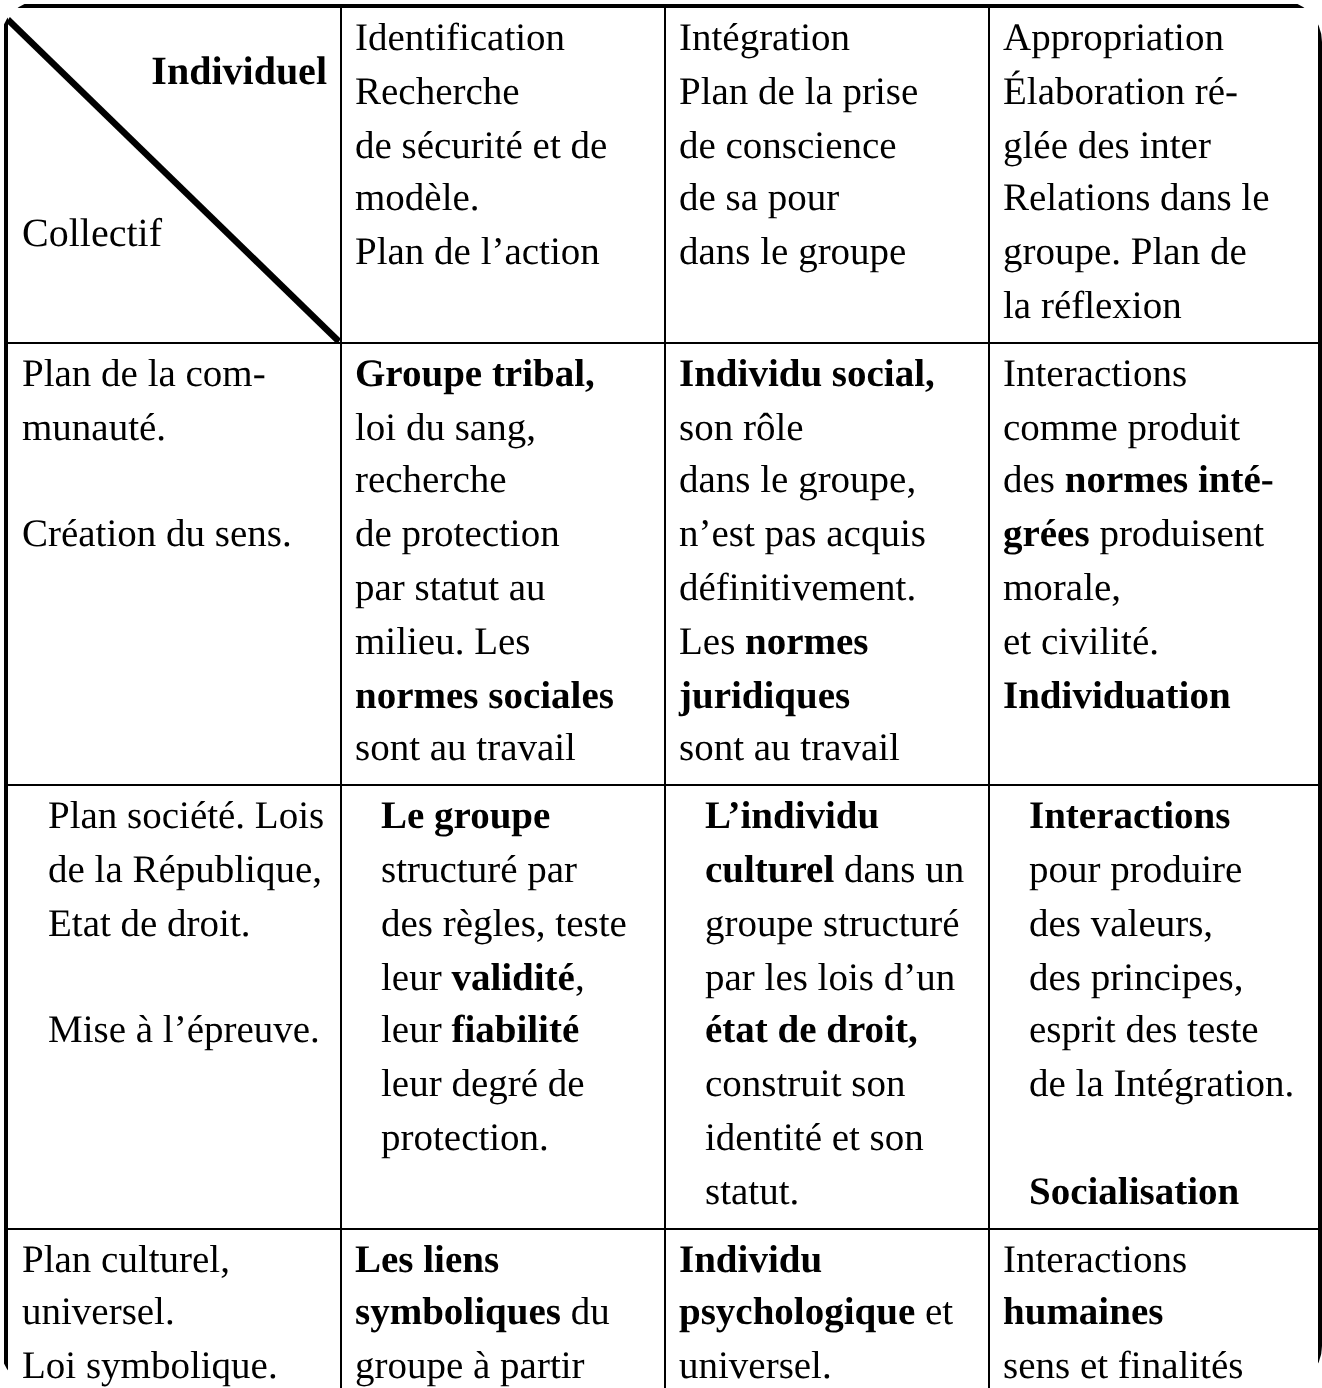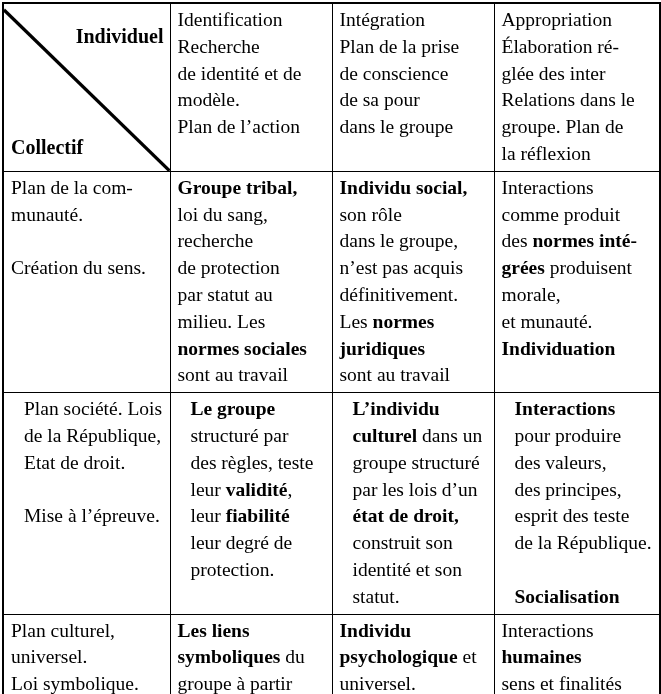--- a/index.html
+++ b/index.html
@@ -12,20 +12,21 @@
     font-family: "Liberation Serif", "DejaVu Serif", serif;
     color: #000000;
   }
   .page {
     width: 661px;
     height: 694px;
     position: relative;
     overflow: hidden;
     background: #ffffff;
     box-sizing: border-box;
+    border-radius: 21px;
   }
   table.matrix {
     border-collapse: collapse;
     table-layout: fixed;
     width: 657px;
     margin: 2px 0 0 2px;
     border: 2px solid #000;
   }
   table.matrix td {
     border: 1.5px solid #000;
@@ -57,22 +58,22 @@
     position: absolute;
     right: 6px;
     top: 20px;
     font-weight: bold;
     font-size: 20px;
     line-height: 24px;
   }
   .corner-col {
     position: absolute;
     left: 7px;
-    bottom: 12px;
-    font-weight: bold;
+    bottom: 42px;
+    font-weight: normal;
     font-size: 20px;
     line-height: 24px;
   }
 
   td.head {
     height: 142px;
     margin-left: 16px;
   }
 
   tr.r1 td { height: 183px; }
@@ -99,21 +100,21 @@
         <td class="corner">
           <svg class="corner-diagonal" viewBox="0 0 167 142" preserveAspectRatio="none">
             <line x1="0" y1="5" x2="167" y2="142" stroke="#000" stroke-width="3"></line>
           </svg>
           <span class="corner-ind">Individuel</span>
           <span class="corner-col">Collectif</span>
         </td>
         <td class="head">
             <span class="ln">Identification</span>
             <span class="ln">Recherche</span>
-            <span class="ln">de identité et de</span>
+            <span class="ln">de sécurité et de</span>
             <span class="ln">modèle.</span>
             <span class="ln">Plan de l’action</span>
           </td>
         <td class="head">
             <span class="ln">Intégration</span>
             <span class="ln">Plan de la prise</span>
             <span class="ln">de conscience</span>
             <span class="ln">de sa pour</span>
             <span class="ln">dans le groupe</span>
           </td>
@@ -152,21 +153,21 @@
             <span class="ln"><span>Les </span><span class="b">normes</span></span>
             <span class="ln"><span class="b">juridiques</span></span>
             <span class="ln"><span>sont au travail</span></span>
           </td>
         <td>
             <span class="ln"><span>Interactions</span></span>
             <span class="ln"><span>comme produit</span></span>
             <span class="ln"><span>des </span><span class="b">normes inté-</span></span>
             <span class="ln"><span class="b">grées</span><span> produisent</span></span>
             <span class="ln"><span>morale,</span></span>
-            <span class="ln"><span>et munauté.</span></span>
+            <span class="ln"><span>et civilité.</span></span>
             <span class="ln"><span class="b">Individuation</span></span>
           </td>
       </tr>
       <tr class="r2">
         <td>
             <span class="ln">Plan société. Lois</span>
             <span class="ln">de la République,</span>
             <span class="ln">Etat de droit.</span>
             <span class="spacer"></span>
             <span class="ln">Mise à l’épreuve.</span>
@@ -189,21 +190,21 @@
             <span class="ln"><span>construit son</span></span>
             <span class="ln"><span>identité et son</span></span>
             <span class="ln"><span>statut.</span></span>
           </td>
         <td>
             <span class="ln"><span class="b">Interactions</span></span>
             <span class="ln"><span>pour produire</span></span>
             <span class="ln"><span>des valeurs,</span></span>
             <span class="ln"><span>des principes,</span></span>
             <span class="ln"><span>esprit des teste</span></span>
-            <span class="ln"><span>de la République.</span></span>
+            <span class="ln"><span>de la Intégration.</span></span>
             <span class="ln">&nbsp;</span>
             <span class="ln"><span class="b">Socialisation</span></span>
           </td>
       </tr>
       <tr class="r3">
         <td>
             <span class="ln">Plan culturel,</span>
             <span class="ln">universel.</span>
             <span class="ln">Loi symbolique.</span>
           </td>

